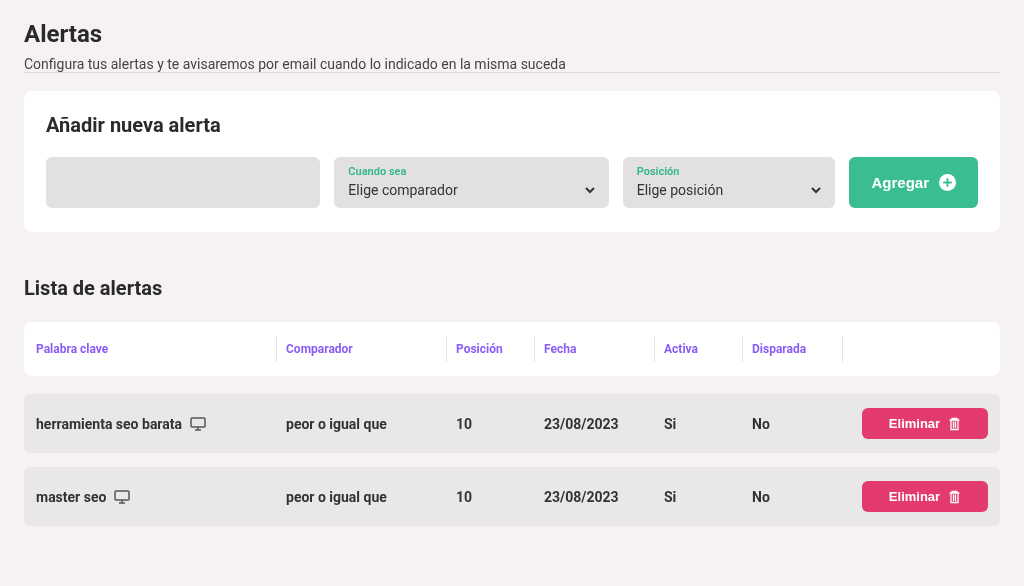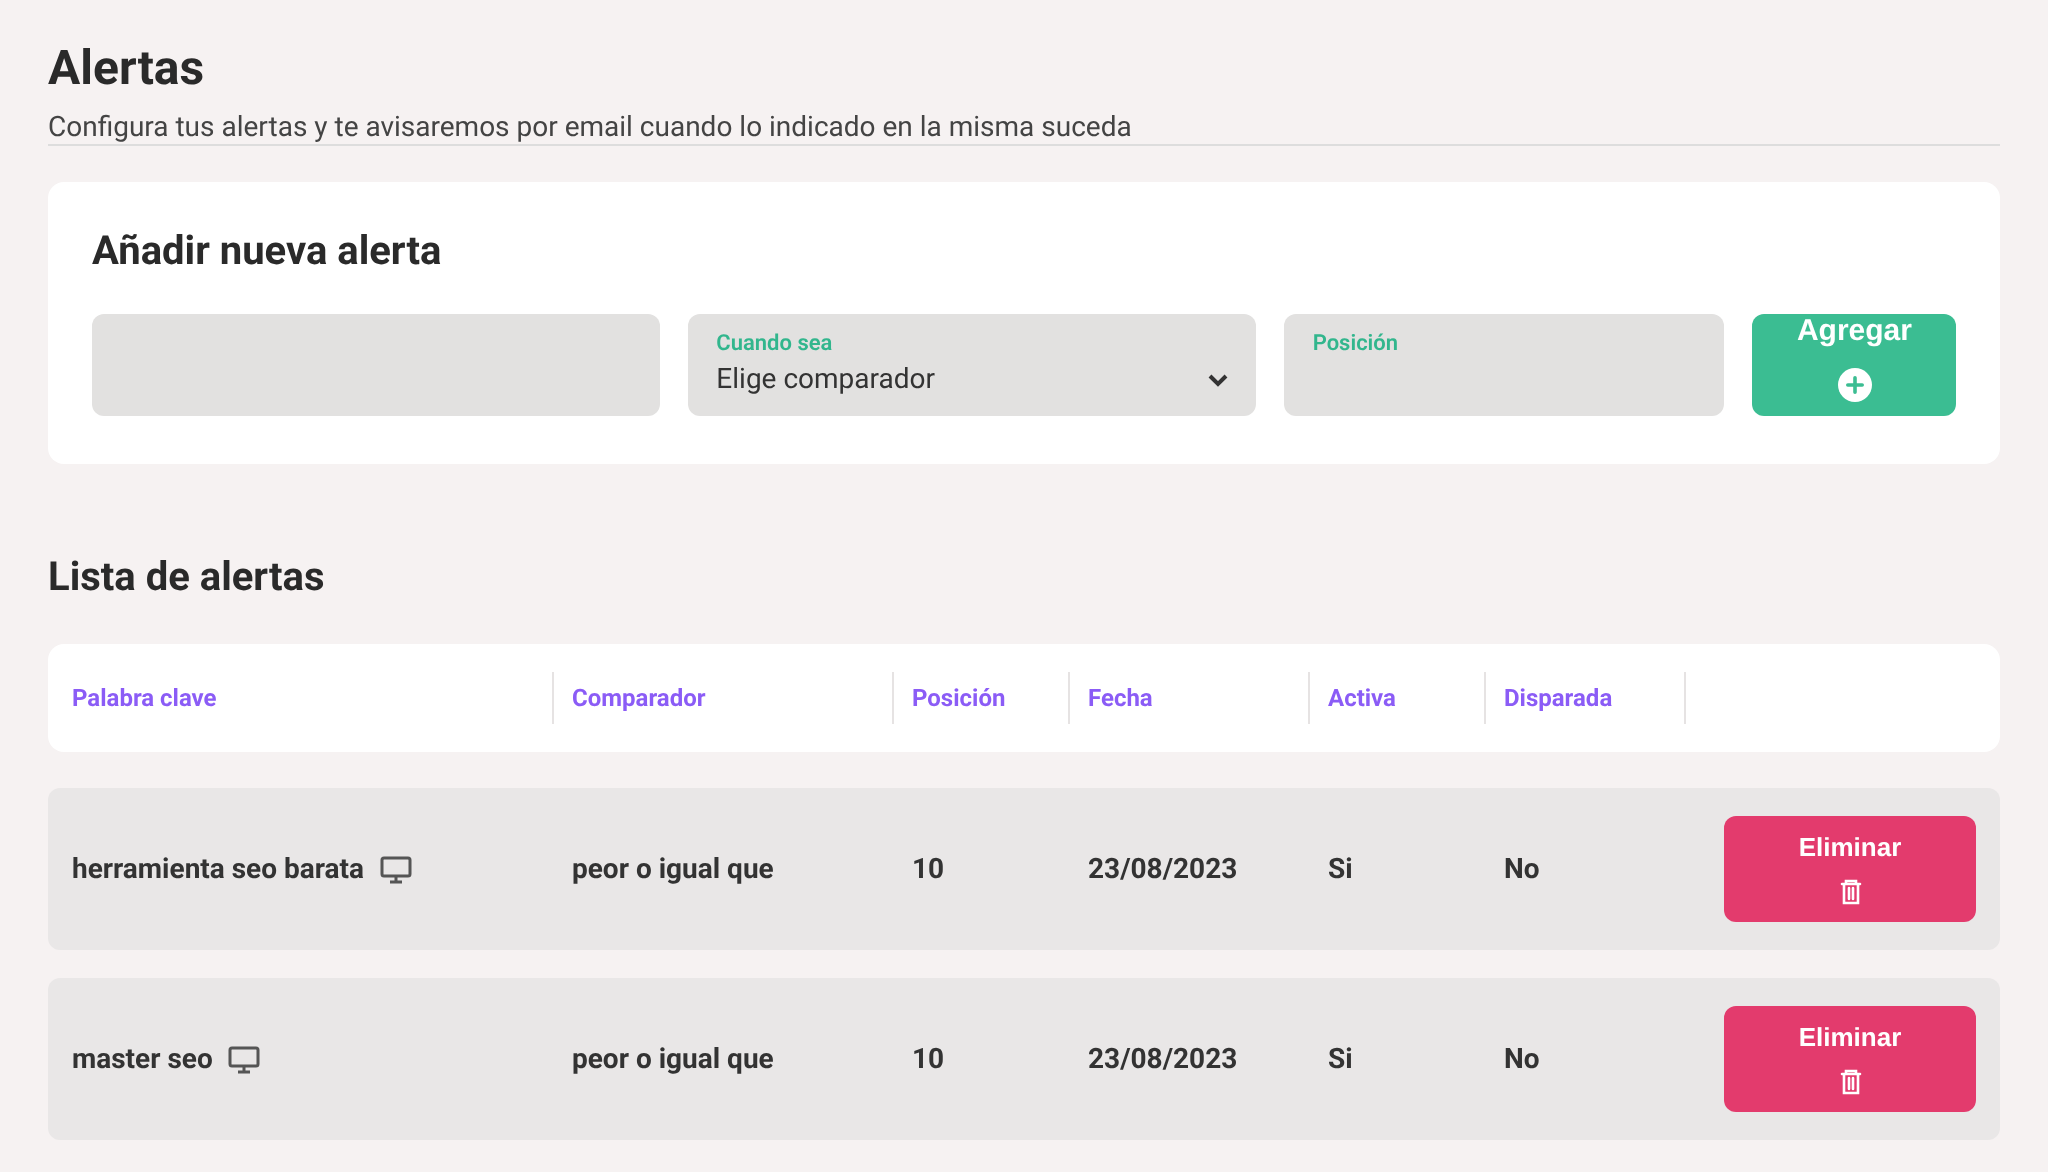--- a/index.html
+++ b/index.html
@@ -74,21 +74,20 @@
       color: #fff;
       border: none;
       border-radius: 6px;
       padding: 0 22px;
       display: flex;
       align-items: center;
       gap: 10px;
       font-size: 15px;
       font-weight: 600;
       cursor: pointer;
-      flex-direction: column;
     }
     .plus-icon {
       width: 17px;
       height: 17px;
       border-radius: 50%;
       background: #fff;
       display: inline-flex;
       align-items: center;
       justify-content: center;
       color: #3bbd92;
@@ -156,21 +155,20 @@
       border-radius: 6px;
       padding: 8px 16px;
       font-size: 13px;
       font-weight: 700;
       display: inline-flex;
       align-items: center;
       gap: 8px;
       cursor: pointer;
       min-width: 126px;
       justify-content: center;
-      flex-direction: column;
     }
     .trash-icon { width:13px; height:14px; display:inline-block; }
     .trash-icon svg { display:block; }
   </style>
 </head>
 <body>
 
 <h1 class="page-title">Alertas</h1>
 <p class="page-subtitle">Configura tus alertas y te avisaremos por email cuando lo indicado en la misma suceda</p>
 <hr class="hr">
@@ -189,20 +187,28 @@
         <span class="chevron">
           <svg viewBox="0 0 10 10" width="10" height="10">
               <path d="M1 3 L5 7 L9 3" fill="none" stroke="#333" stroke-width="2"></path>
             </svg>
         </span>
       </div>
     </div>
 
     <div class="select-group narrow">
       <span class="select-label">Posición</span>
+      <div class="select-value">
+        <span>Elige posición</span>
+        <span class="chevron">
+          <svg viewBox="0 0 10 10" width="10" height="10">
+              <path d="M1 3 L5 7 L9 3" fill="none" stroke="#333" stroke-width="2"></path>
+            </svg>
+        </span>
+      </div>
     </div>
 
     <button class="btn-add">
       <span>Agregar</span>
       <span class="plus-icon">
         <svg viewBox="0 0 10 10" width="9" height="9">
             <path d="M5 1 V9 M1 5 H9" stroke="#3bbd92" stroke-width="2" stroke-linecap="round"></path>
           </svg>
       </span>
     </button>

